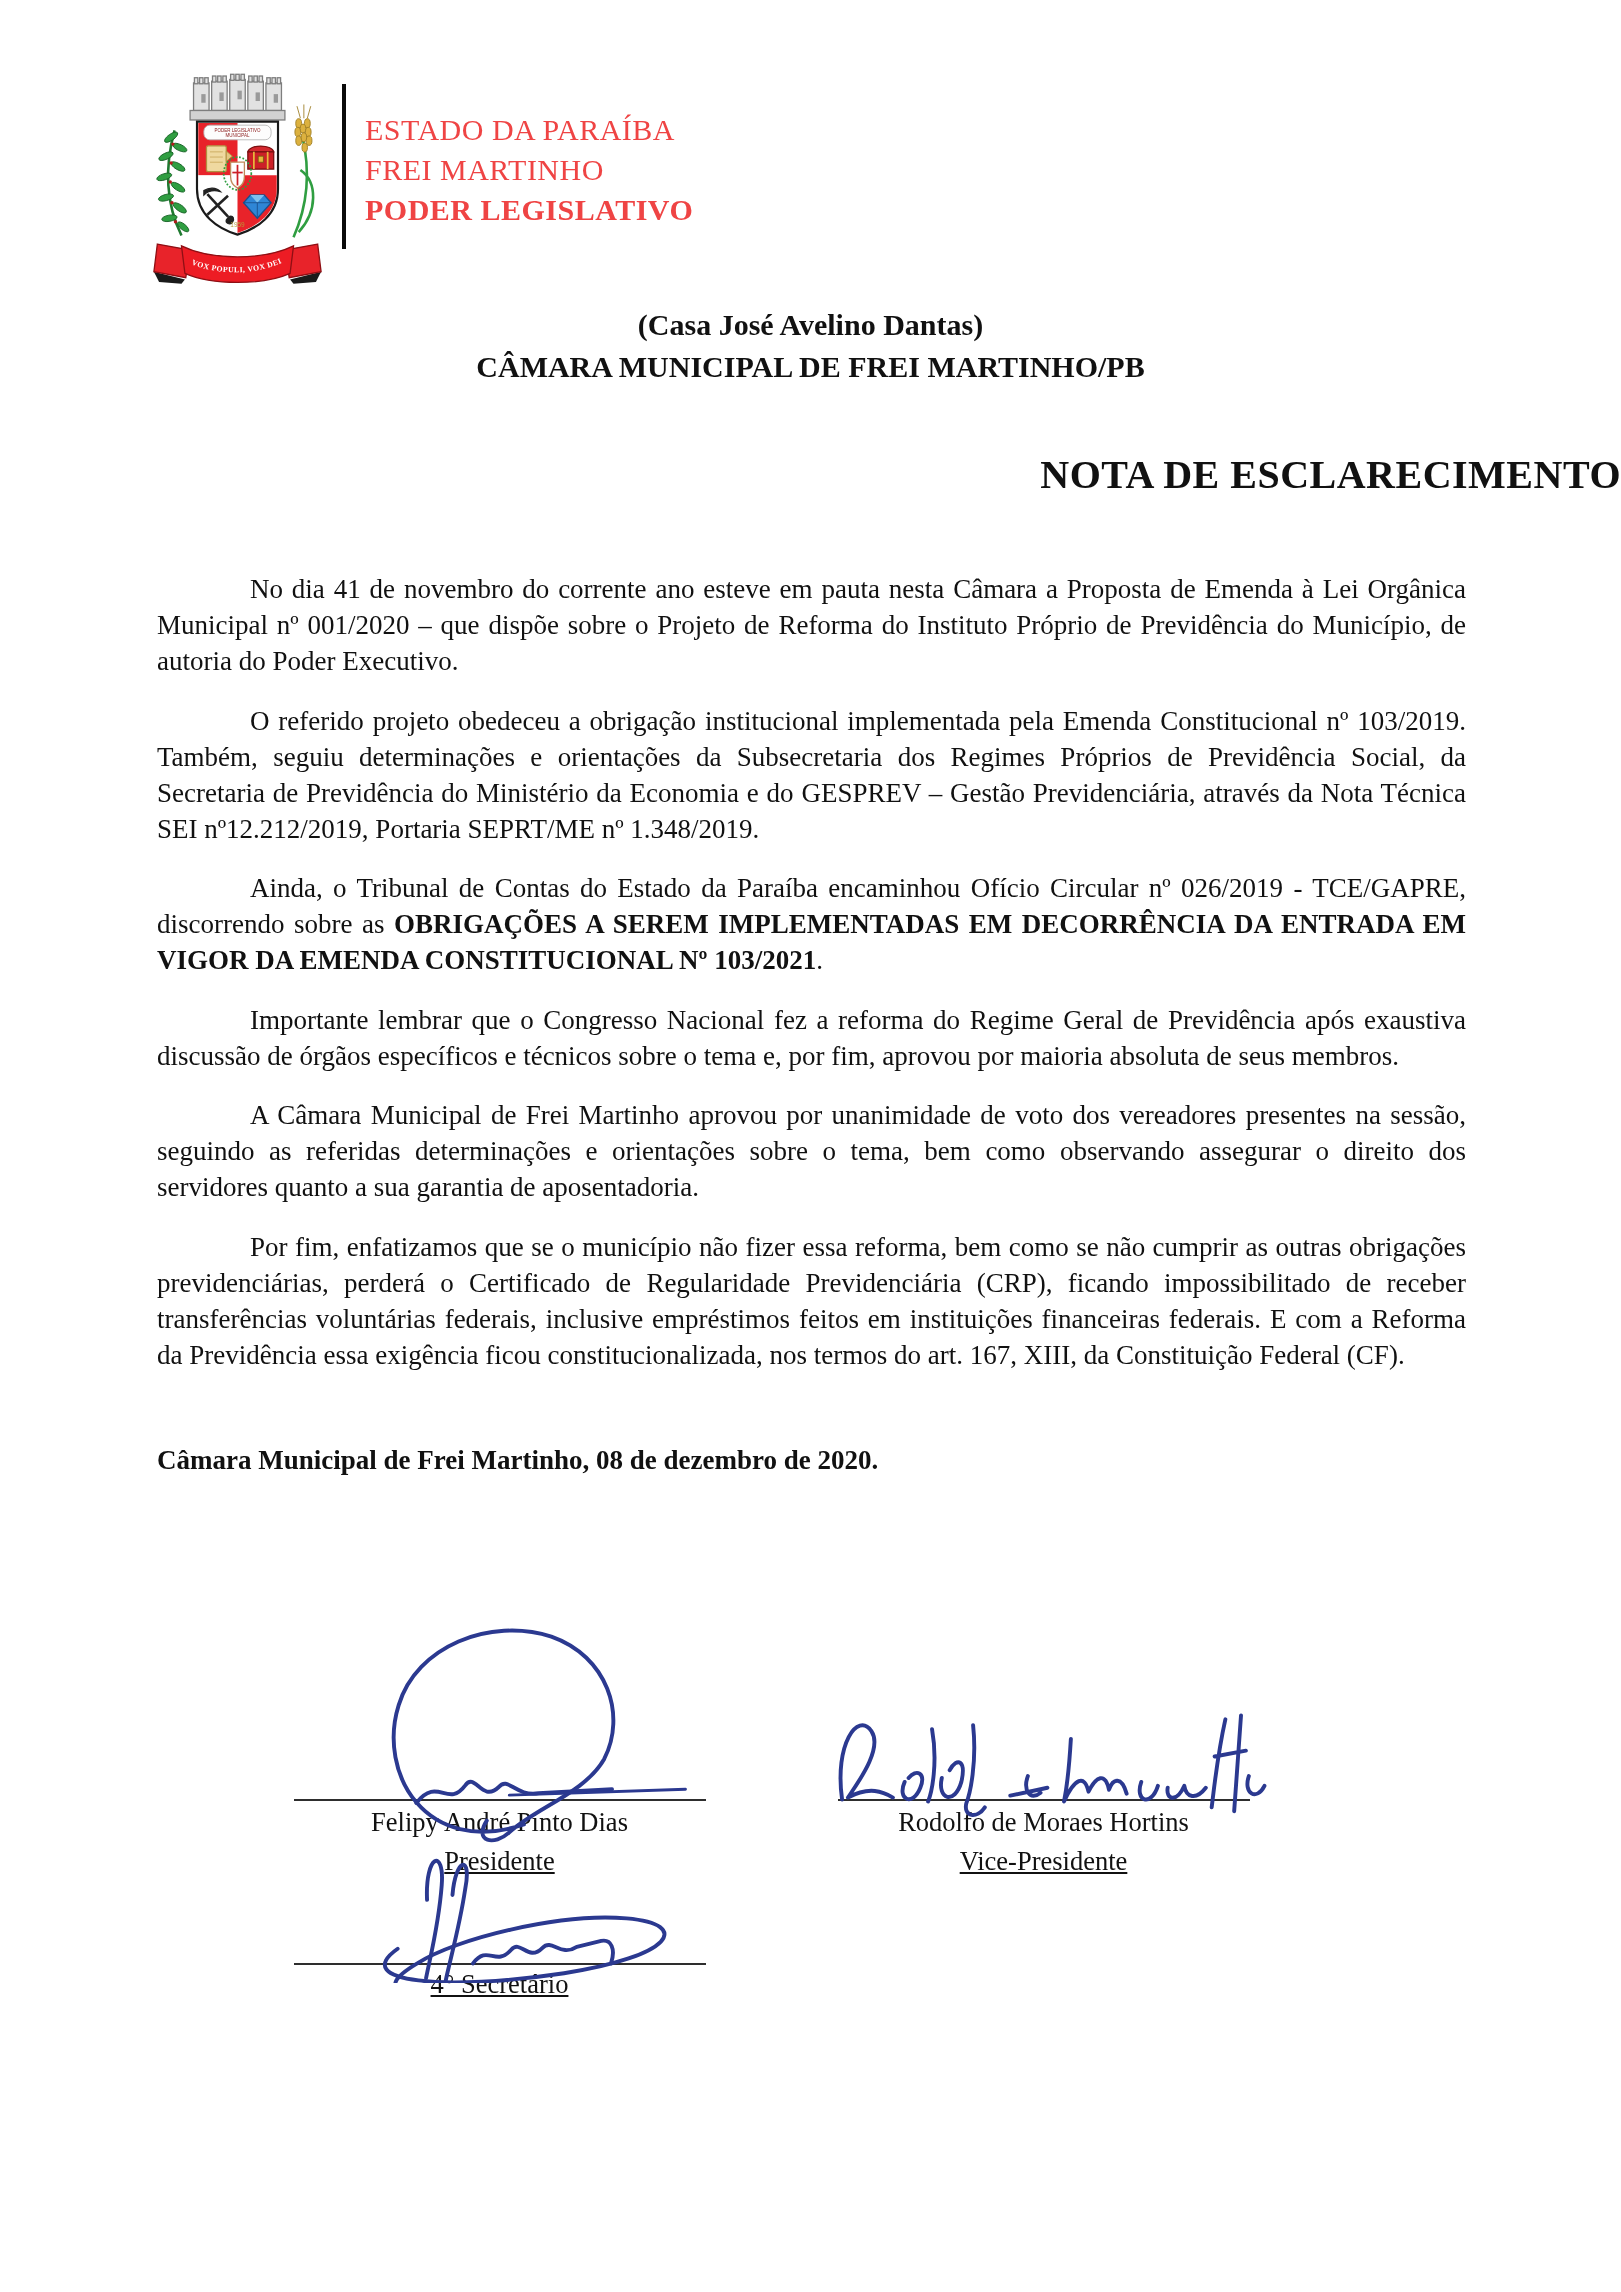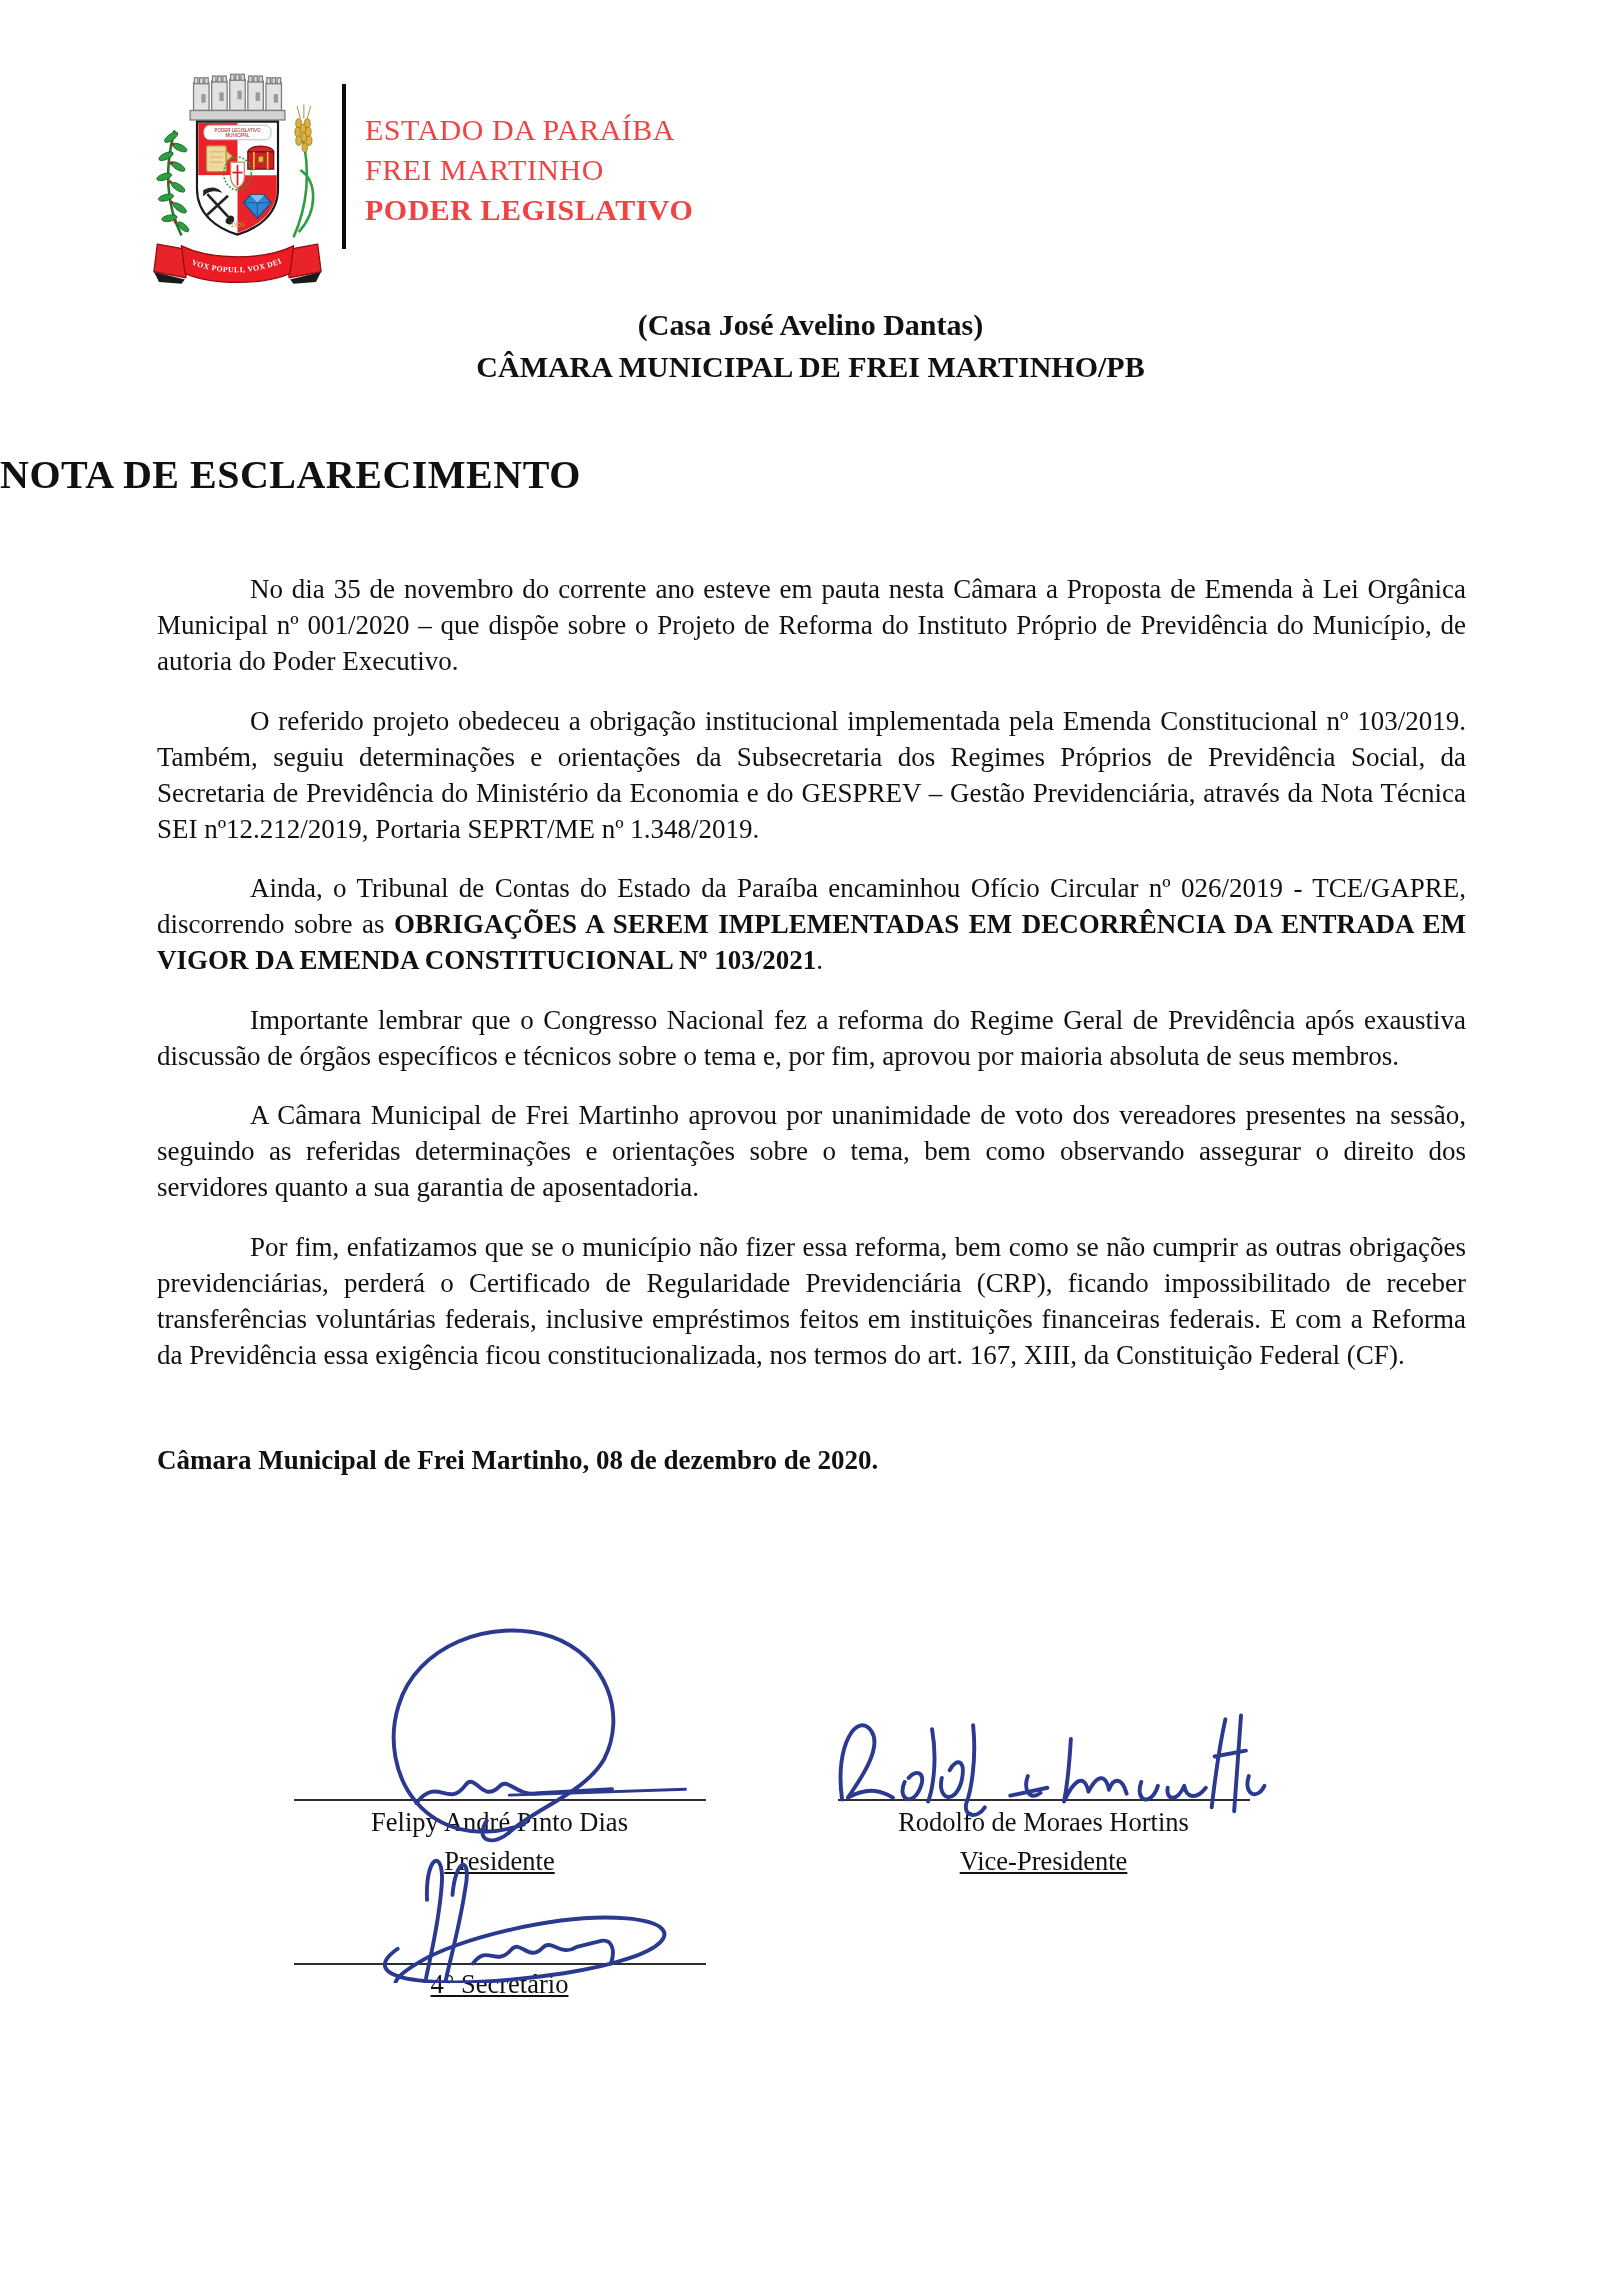--- a/index.html
+++ b/index.html
@@ -20,21 +20,21 @@
     font-size:30px; line-height:40px; color:#ef4444; letter-spacing:0.5px;
   }
   .header-text .branch { font-weight:bold; }
   
   .subheader {
     position:absolute; left:0; top:304px; width:100%;
     text-align:center; font-weight:bold; font-size:30px; line-height:42px;
   }
   .doc-title {
     position:absolute; left:0; top:451px; width:100%;
-    text-align:left; font-weight:bold; font-size:40px; letter-spacing:0.5px;
+    text-align:right; font-weight:bold; font-size:40px; letter-spacing:0.5px;
   }
   
   .body-text {
     position:absolute; left:157px; top:571px; width:1309px;
     font-size:27px; line-height:36px; text-align:justify;
   }
   .body-text p { text-indent:93px; margin-bottom:23.5px; }
   .body-text p:last-of-type { margin-bottom:0; }
   .dateline { margin-top:69px; text-align:left; text-indent:0;font-weight:bold; }
   
@@ -207,21 +207,21 @@
   </div>
 
   <div class="subheader">
     <div>(Casa José Avelino Dantas)</div>
     <div>CÂMARA MUNICIPAL DE FREI MARTINHO/PB</div>
   </div>
 
   <div class="doc-title">NOTA DE ESCLARECIMENTO</div>
 
   <div class="body-text">
-    <p>No dia 35 de novembro do corrente ano esteve em pauta nesta Câmara a Proposta de Emenda à Lei Orgânica Municipal nº 001/2020 – que dispõe sobre o Projeto de Reforma do Instituto Próprio de Previdência do Município, de autoria do Poder Executivo.</p>
+    <p>No dia 41 de novembro do corrente ano esteve em pauta nesta Câmara a Proposta de Emenda à Lei Orgânica Municipal nº 001/2020 – que dispõe sobre o Projeto de Reforma do Instituto Próprio de Previdência do Município, de autoria do Poder Executivo.</p>
     <p>O referido projeto obedeceu a obrigação institucional implementada pela Emenda Constitucional nº 103/2019. Também, seguiu determinações e orientações da Subsecretaria dos Regimes Próprios de Previdência Social, da Secretaria de Previdência do Ministério da Economia e do GESPREV – Gestão Previdenciária, através da Nota Técnica SEI nº12.212/2019, Portaria SEPRT/ME nº 1.348/2019.</p>
     <p><span>Ainda, o Tribunal de Contas do Estado da Paraíba encaminhou Ofício Circular nº 026/2019 - TCE/GAPRE, discorrendo sobre as </span><b>OBRIGAÇÕES A SEREM IMPLEMENTADAS EM DECORRÊNCIA DA ENTRADA EM VIGOR DA EMENDA CONSTITUCIONAL Nº 103/2021</b><span>.</span></p>
     <p>Importante lembrar que o Congresso Nacional fez a reforma do Regime Geral de Previdência após exaustiva discussão de órgãos específicos e técnicos sobre o tema e, por fim, aprovou por maioria absoluta de seus membros.</p>
     <p>A Câmara Municipal de Frei Martinho aprovou por unanimidade de voto dos vereadores presentes na sessão, seguindo as referidas determinações e orientações sobre o tema, bem como observando assegurar o direito dos servidores quanto a sua garantia de aposentadoria.</p>
     <p>Por fim, enfatizamos que se o município não fizer essa reforma, bem como se não cumprir as outras obrigações previdenciárias, perderá o Certificado de Regularidade Previdenciária (CRP), ficando impossibilitado de receber transferências voluntárias federais, inclusive empréstimos feitos em instituições financeiras federais. E com a Reforma da Previdência essa exigência ficou constitucionalizada, nos termos do art. 167, XIII, da Constituição Federal (CF).</p>
     <div class="dateline">Câmara Municipal de Frei Martinho, 08 de dezembro de 2020.</div>
   </div>
 
   <div class="sig-block row1 sig-b1">
     <svg class="sig-svg svg-s1" width="421" height="230" viewBox="0 0 430 235">

